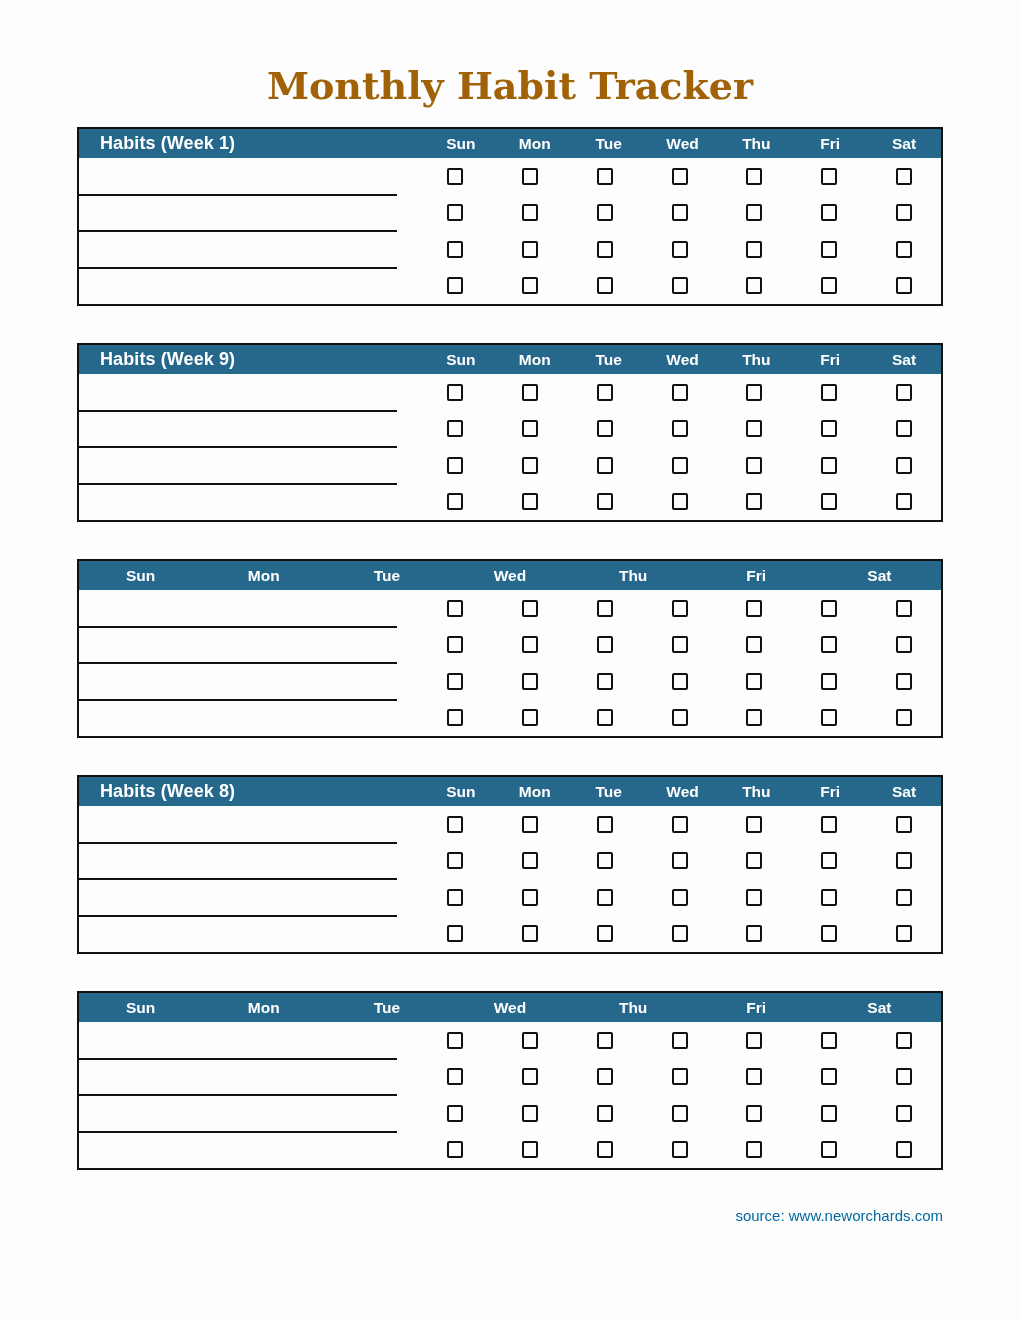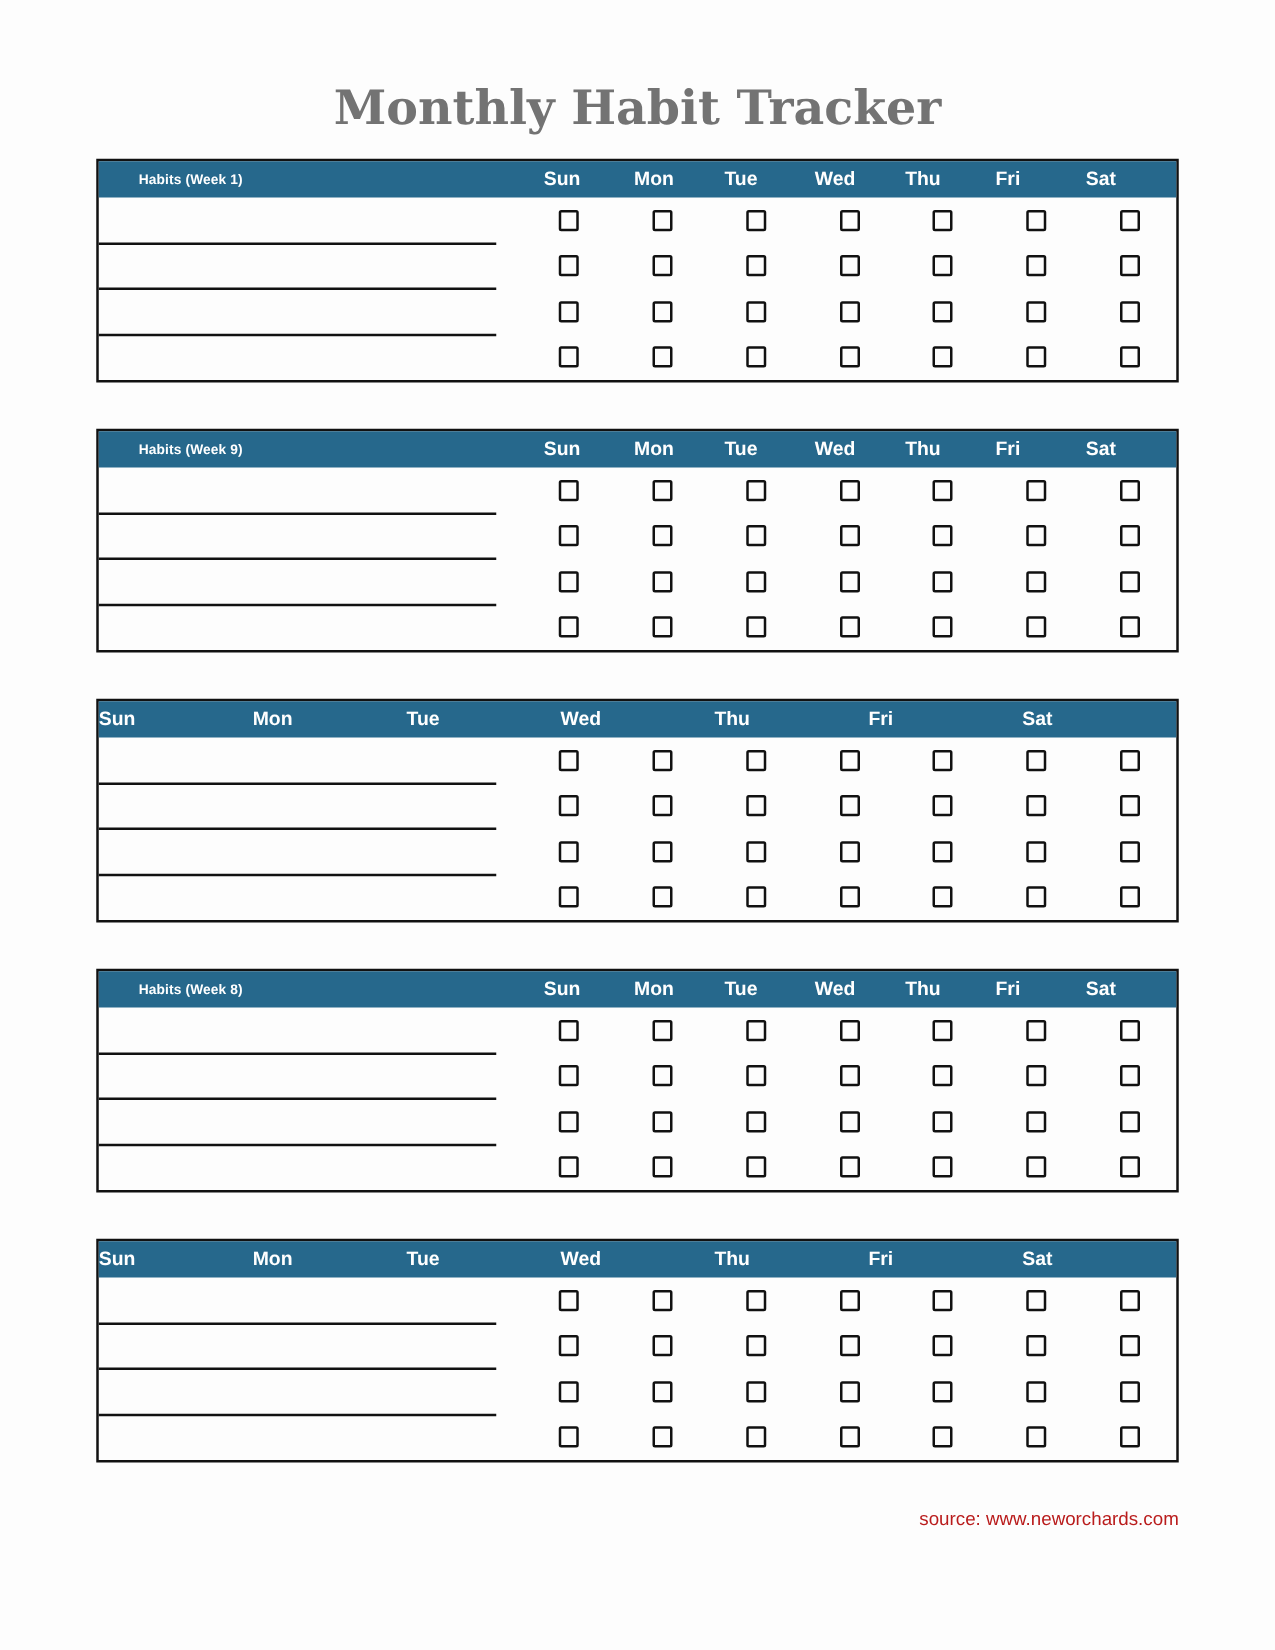--- a/index.html
+++ b/index.html
@@ -15,47 +15,48 @@
   }
   .title {
     margin: 0;
     padding-top: 62px;
     height: 48px;
     line-height: 48px;
     text-align: center;
     font-family: "DejaVu Serif", serif;
     font-weight: bold;
     font-size: 38px;
-    color: #737373;
+    color: #a16207;
     margin-bottom: 17px;
   }
   .tbl {
     box-sizing: border-box;
     width: 866px;
     margin: 0 auto 37px auto;
     border: 2px solid #111111;
     background: #FDFDFD;
   }
   .thead {
     display: flex;
     align-items: center;
     height: 29px;
     background: #26688C;
   }
   .habit-head {
     flex: 0 0 324px;
-    padding-left: 32px;
+    padding-left: 21px;
     color: #FFFFFF;
     font-weight: bold;
-    font-size: 11px;
+    font-size: 18px;
     letter-spacing: 0.1px;
     white-space: nowrap;
   }
   .day-head {
     flex: 1;
+    text-align: center;
     color: #FFFFFF;
     font-weight: bold;
     font-size: 15.5px;
   }
   .trow {
     position: relative;
     display: flex;
     height: 36.5px;
   }
   .habit-cell {
@@ -81,21 +82,21 @@
     border: 2px solid #111111;
     border-radius: 2px;
     background: #FDFDFD;
     cursor: pointer;
   }
   .footer {
     width: 866px;
     margin: 24px auto 0 auto;
     text-align: right;
     font-size: 15px;
-    color: #b91c1c;
+    color: #0369a1;
   }
 </style>
 </head>
 <body>
 
 <div class="sheet">
   <h1 class="title">Monthly Habit Tracker</h1>
   <div id="sections">
       <section class="tbl">
         <div class="thead">

